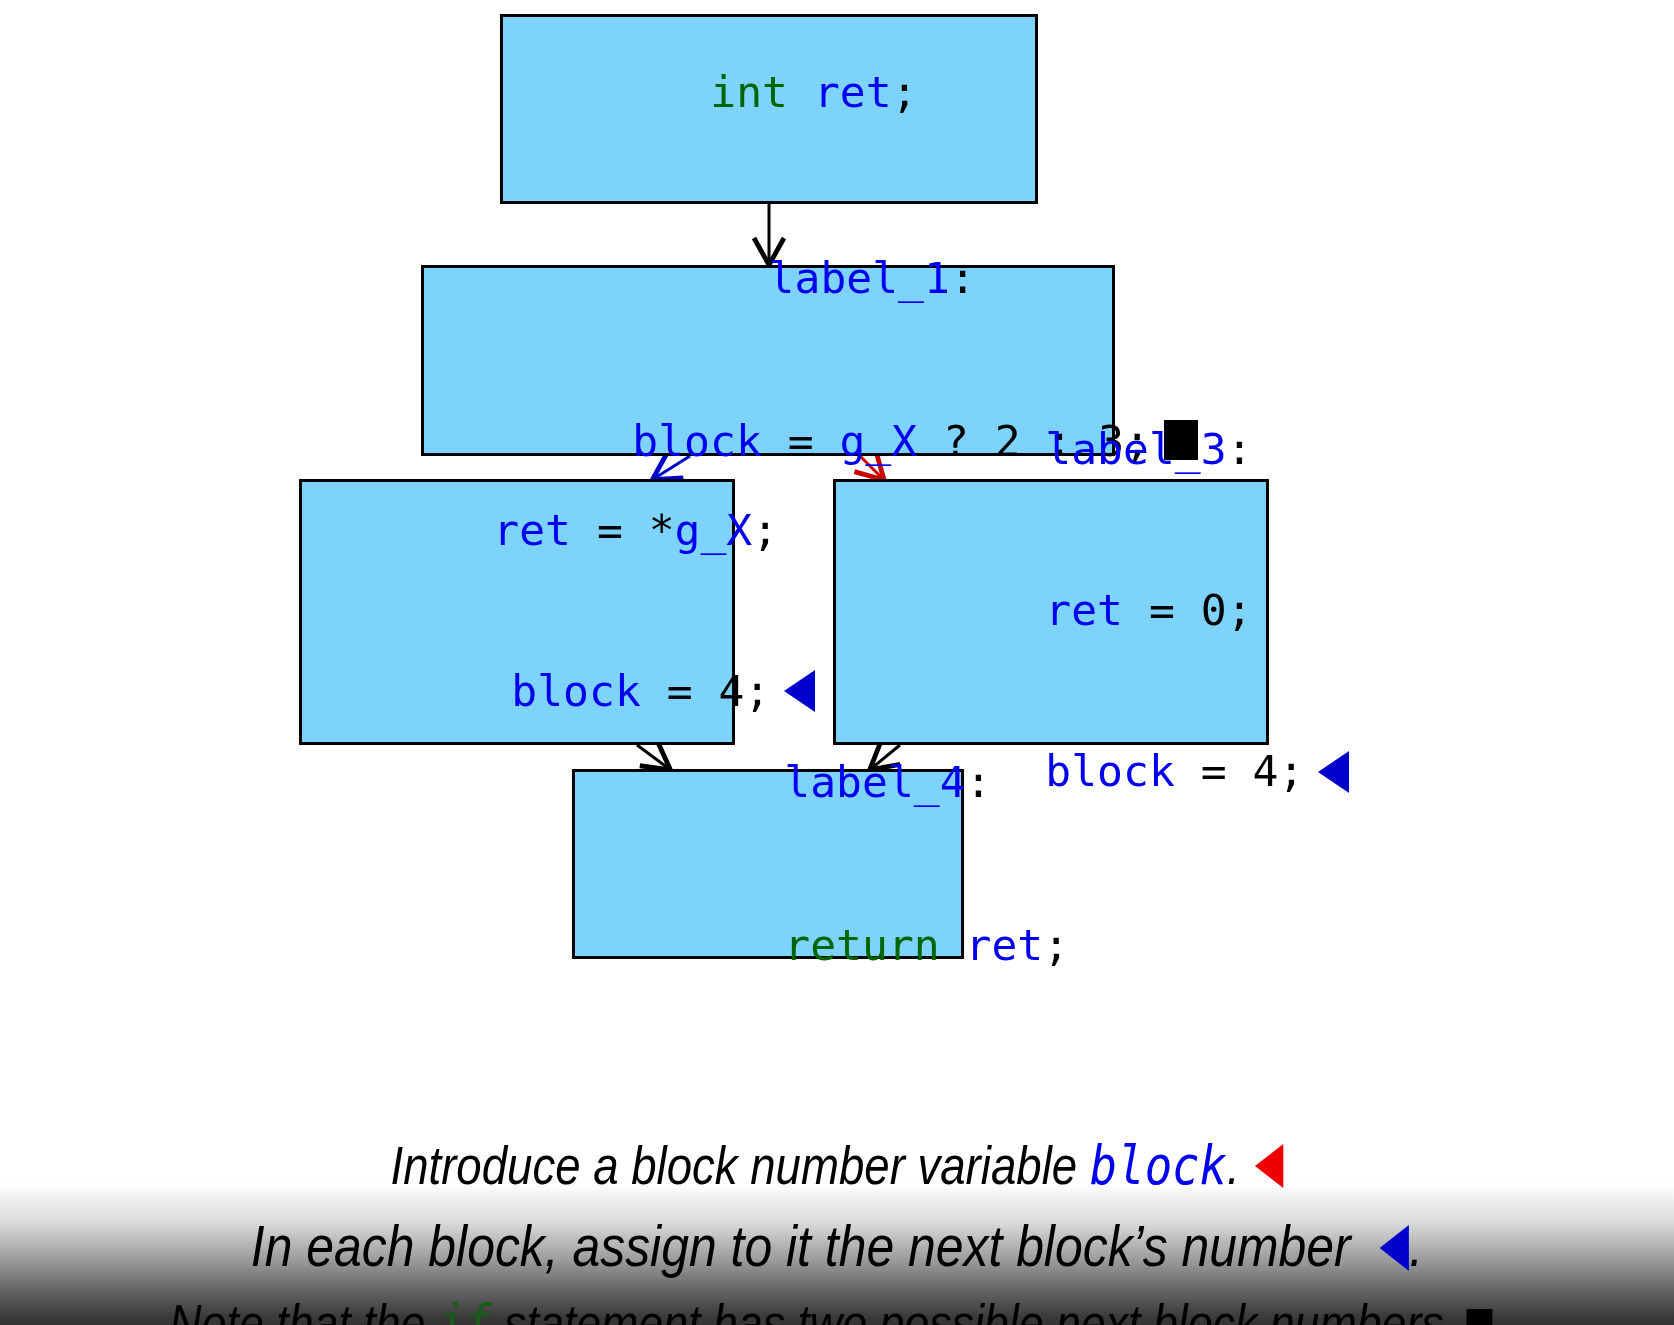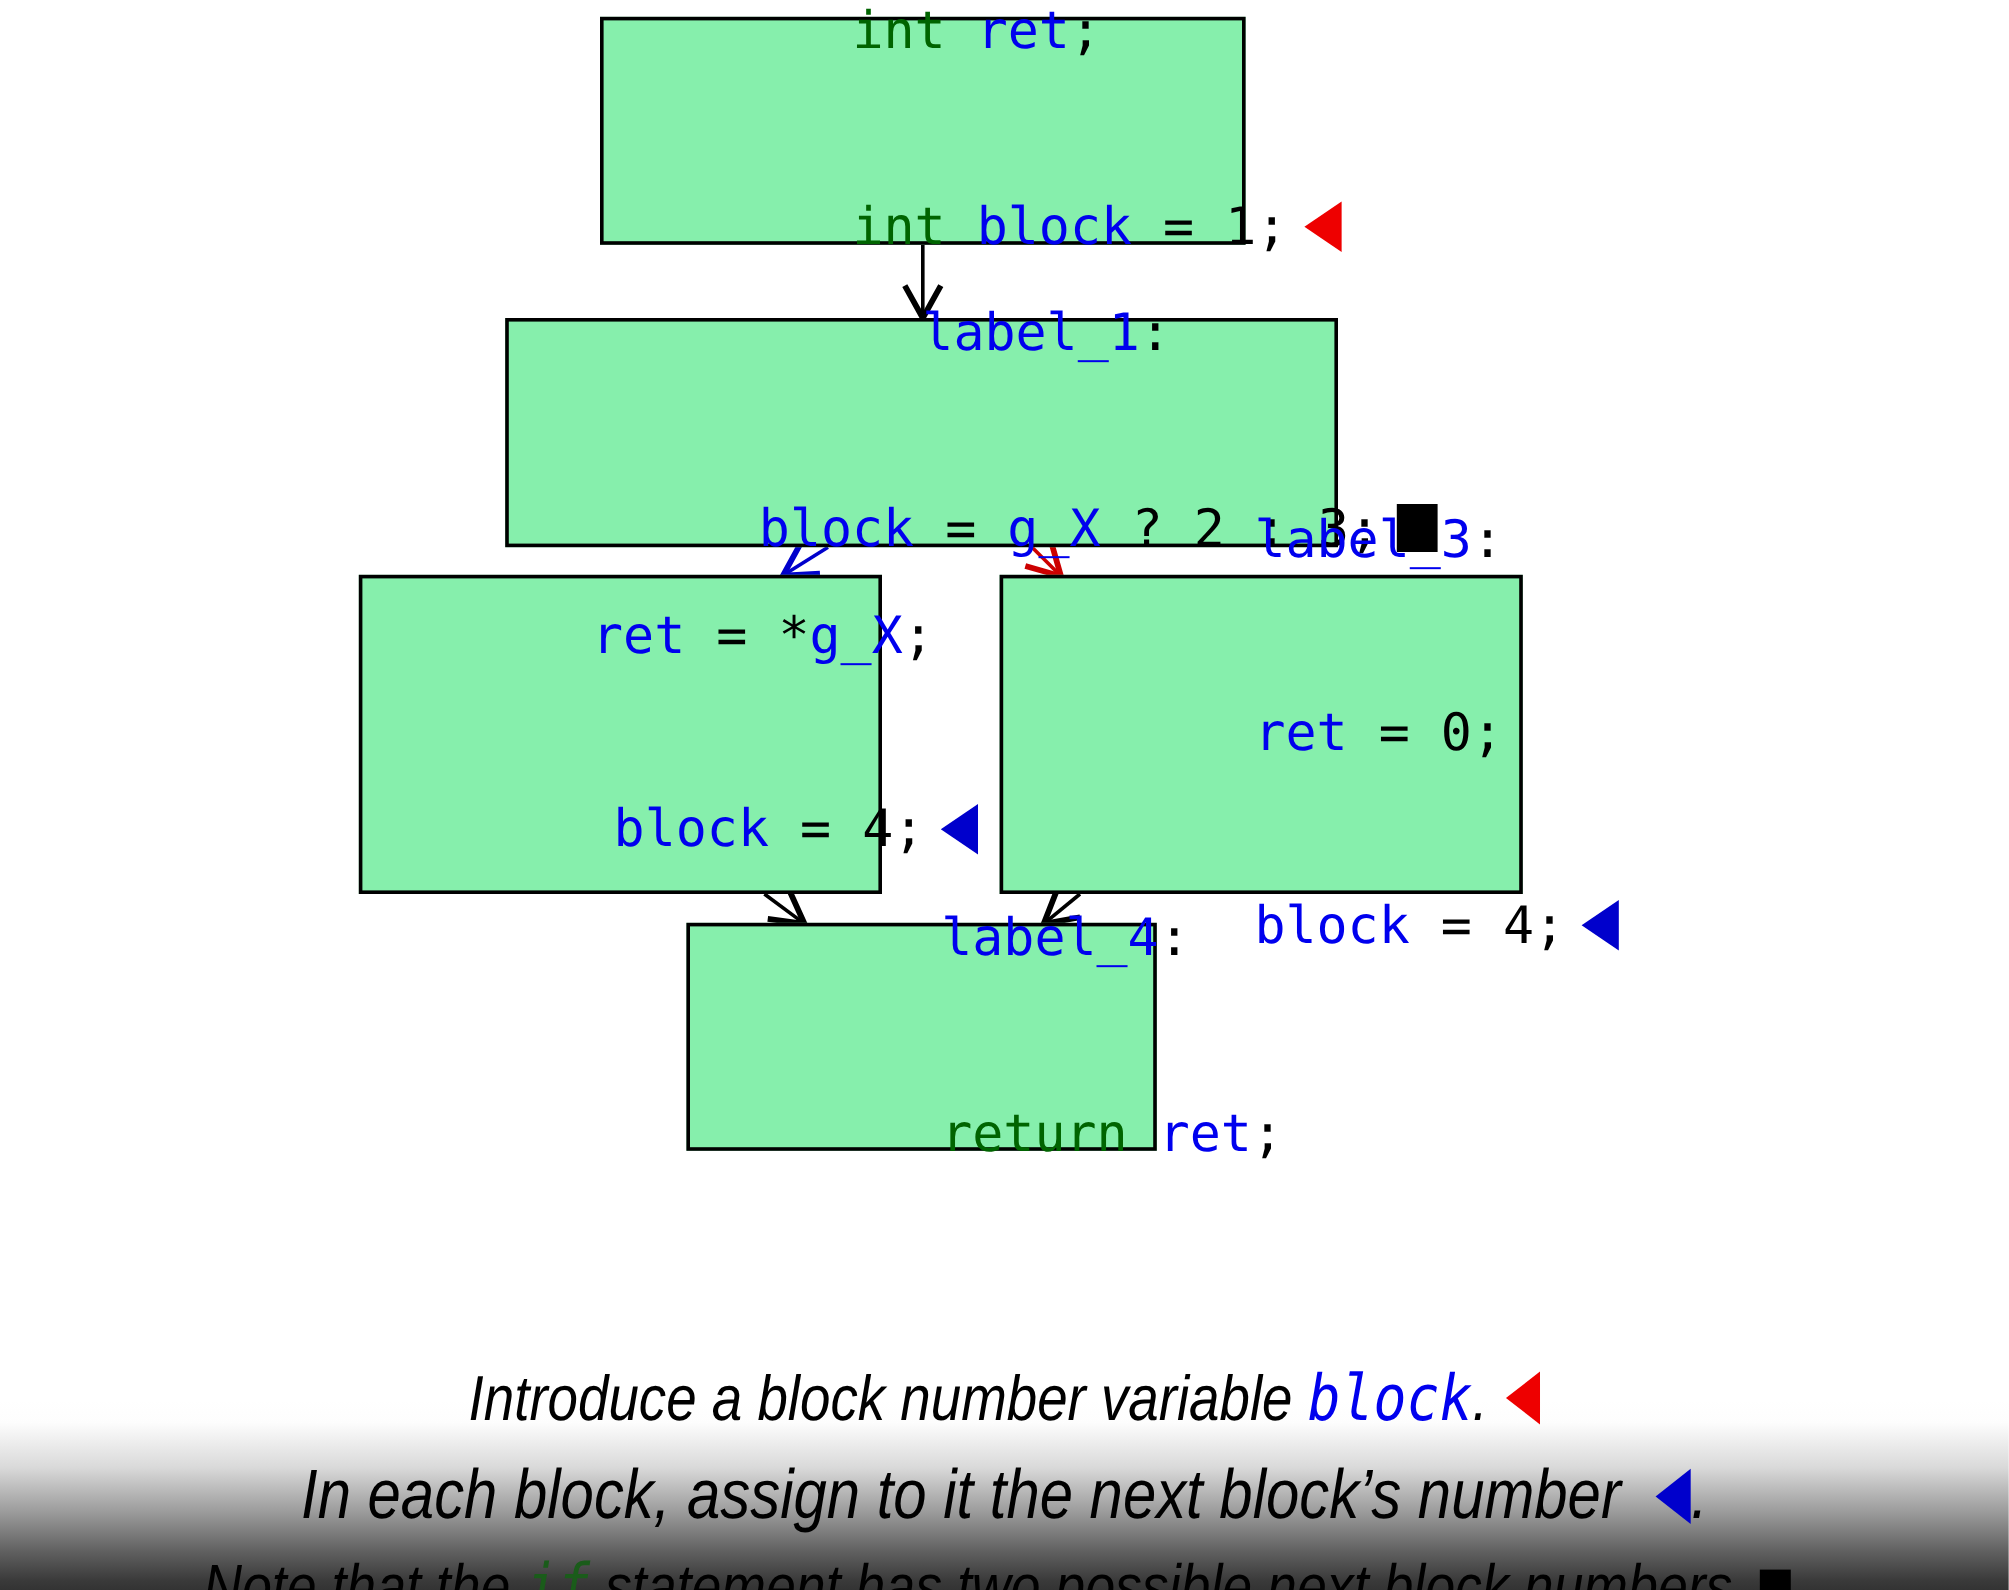--- a/index.html
+++ b/index.html
@@ -9,21 +9,21 @@
     font-family:"Liberation Sans", sans-serif;
     overflow:hidden;
     position:relative;
   }
   #stage{position:absolute;left:0;top:0;width:1674px;height:1325px;}
 
   
   .cfg-box{
     position:absolute;
     box-sizing:border-box;
-    background:#86efac;
+    background:#7dd3fc;
     border:3px solid #000000;
     display:flex;
     flex-direction:column;
     justify-content:center;
   }
   .code-line{
     font-family:"DejaVu Sans Mono","Liberation Mono",monospace;
     font-size:43px;
     line-height:1.0;
     white-space:pre;
@@ -137,23 +137,20 @@
 
     <line x1="637" y1="745" x2="668" y2="768" stroke="#000000" stroke-width="3" marker-end="url(#ah-black)"></line>
 
     <line x1="900" y1="745" x2="872" y2="768" stroke="#000000" stroke-width="3" marker-end="url(#ah-black)"></line>
   </svg>
 
   <div class="cfg-box" style="left:500px;top:14px;width:538px;height:190px;">
     <div class="code-line" style="padding-left:52px;margin-bottom:34px;">
       <span class="kw">int </span><span class="id">ret</span><span class="pn">;</span>
     </div>
-    <div class="code-line" style="padding-left:52px;">
-      <span class="kw">int </span><span class="id">block</span><span class="pn"> = 1;</span><span class="mk tri-red"></span>
-    </div>
   </div>
 
   <div class="cfg-box" style="left:421px;top:265px;width:694px;height:191px;">
     <div class="code-line" style="padding-left:53px;margin-bottom:34px;text-align:center;">
       <span class="id">label_1</span><span class="pn">:</span>
     </div>
     <div class="code-line" style="padding-left:53px;">
       <span class="id">block</span><span class="pn"> = </span><span class="id">g_X</span><span class="pn"> ? 2 : 3;</span><span class="mk sq-black"></span>
     </div>
   </div>

